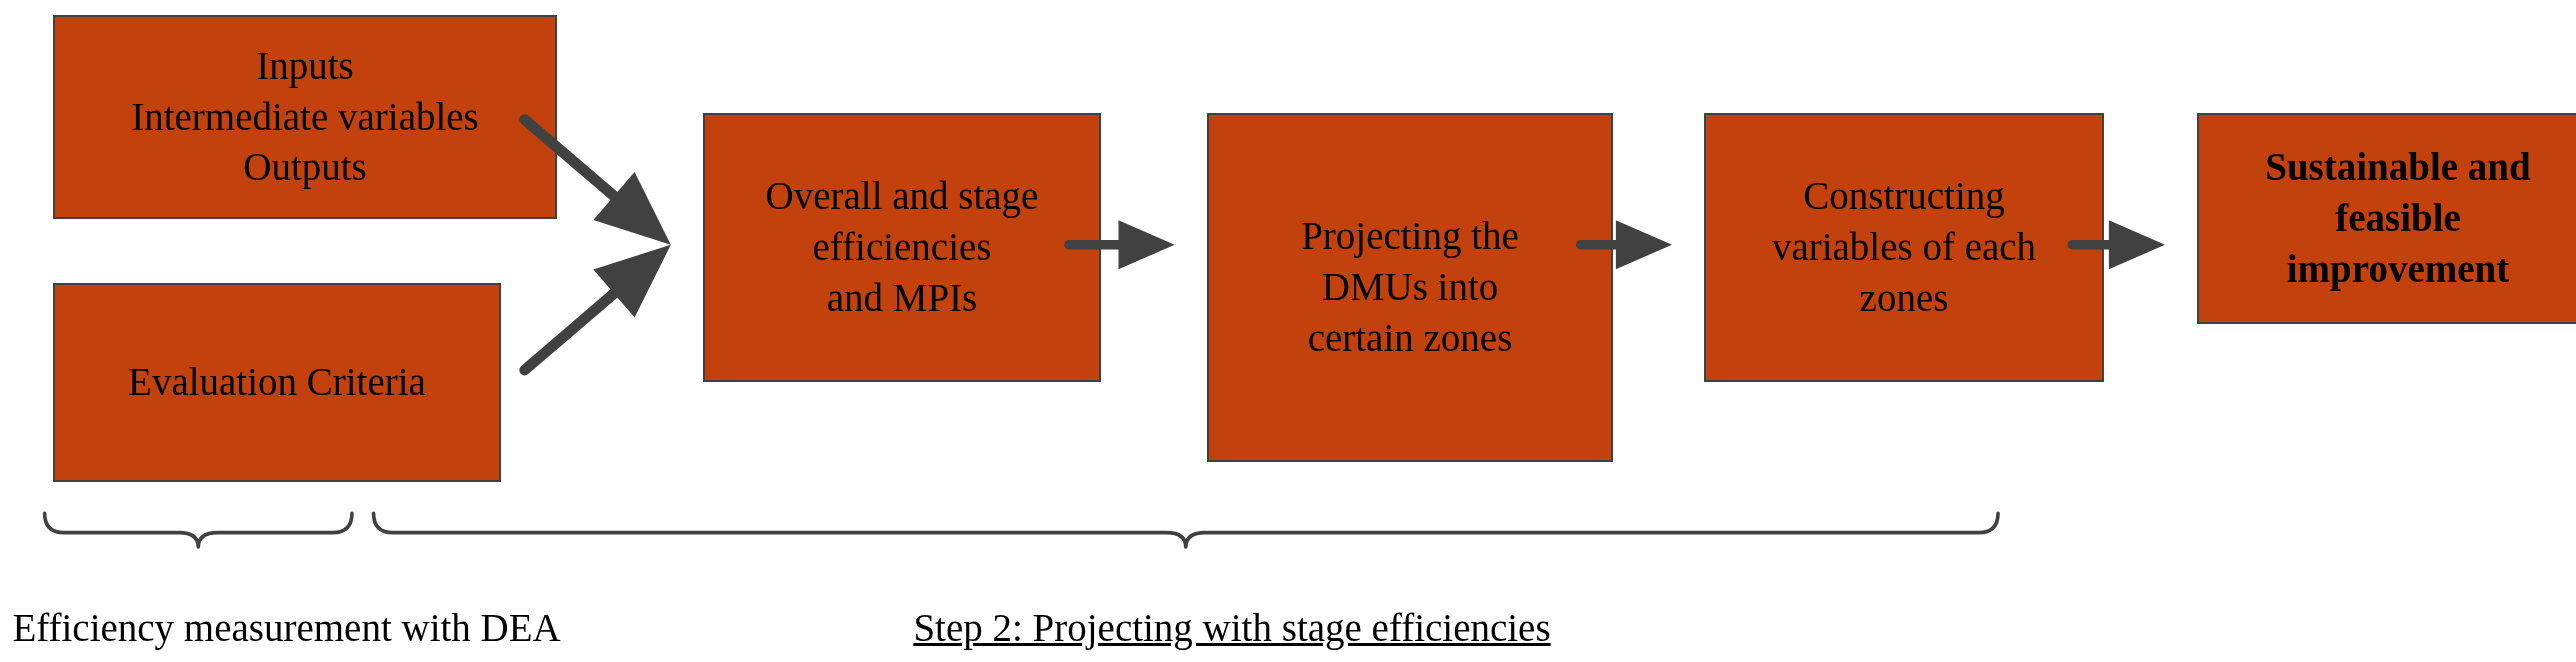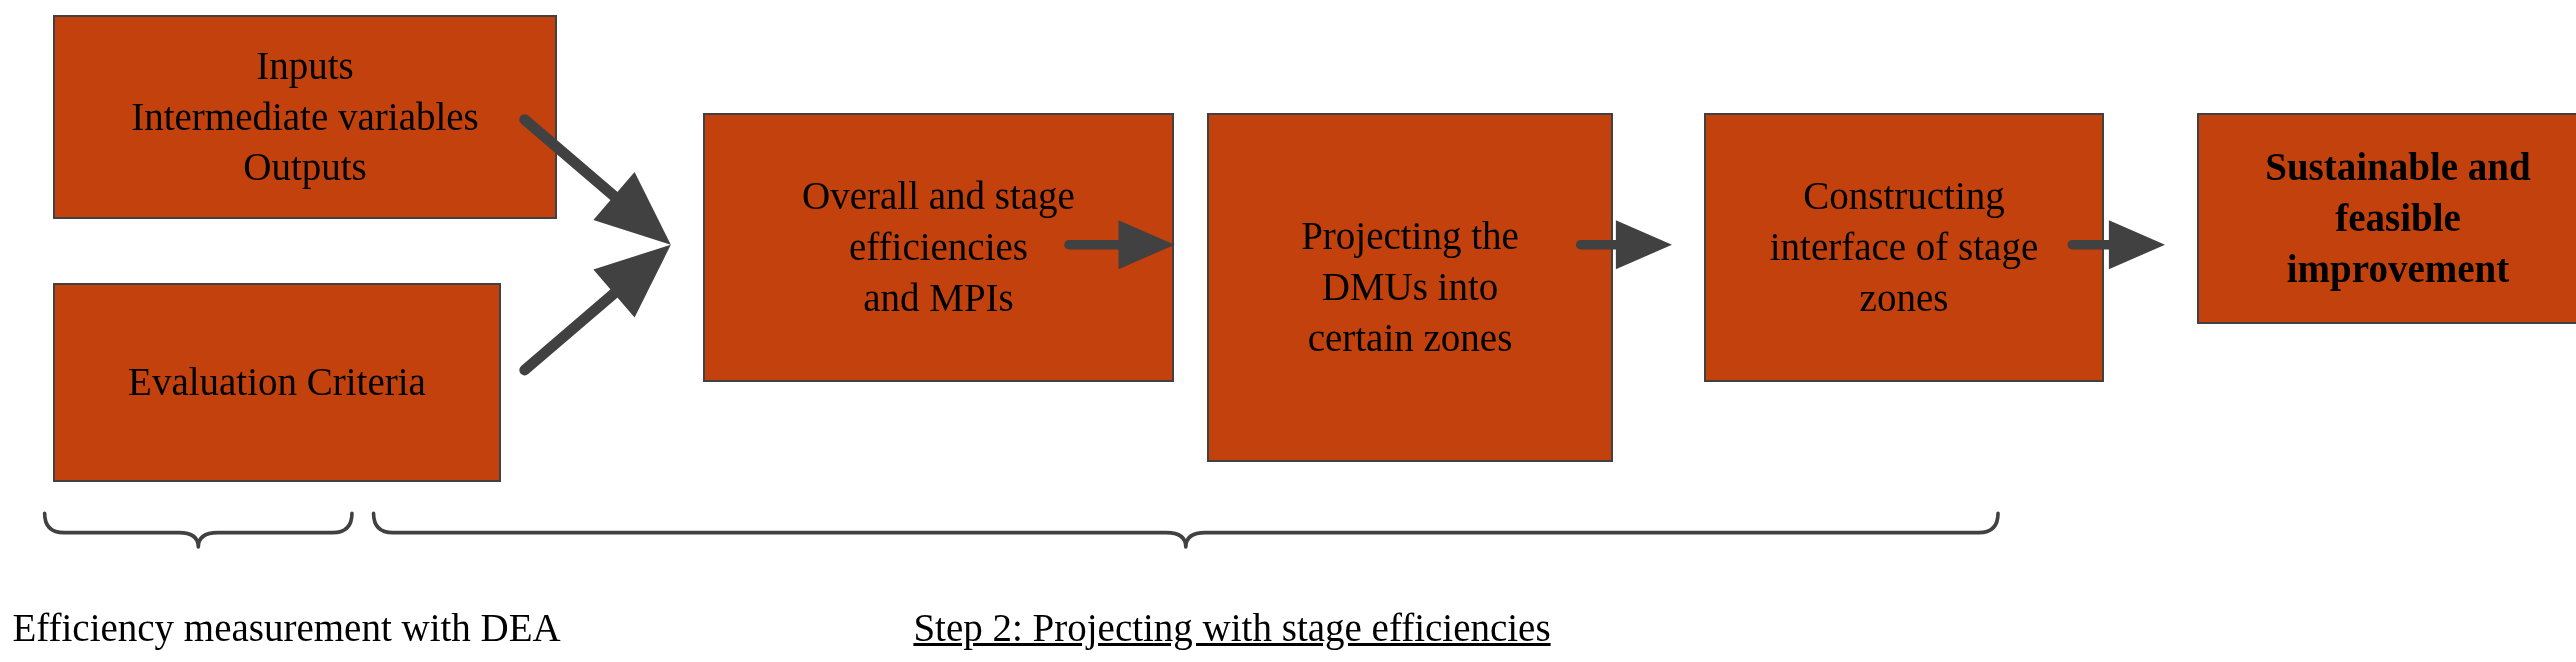--- a/index.html
+++ b/index.html
@@ -52,33 +52,33 @@
 <div id="stage">
 
   <div class="box" id="box0" style="left: 21px; top: 15px; width: 504px; height: 204px; border-color: rgb(65, 65, 65);">
     <span class="lines">Inputs
 Intermediate variables
 Outputs</span>
   </div>
   <div class="box" id="box1" style="left: 21px; top: 283px; width: 448px; height: 199px; border-color: rgb(65, 65, 65);">
     <span class="lines">Evaluation Criteria</span>
   </div>
-  <div class="box" id="box2" style="left: 671px; top: 113px; width: 471px; height: 269px; border-color: rgb(65, 65, 65);">
+  <div class="box" id="box2" style="left: 671px; top: 113px; width: 398px; height: 269px; border-color: rgb(65, 65, 65);">
     <span class="lines">Overall and stage
 efficiencies
 and MPIs</span>
   </div>
   <div class="box" id="box3" style="left: 1175px; top: 113px; width: 406px; height: 349px; border-color: rgb(65, 65, 65);">
     <span class="lines">Projecting the
 DMUs into
 certain zones</span>
   </div>
   <div class="box" id="box4" style="left: 1672px; top: 113px; width: 400px; height: 269px; border-color: rgb(65, 65, 65);">
     <span class="lines">Constructing
-interface of stage
+variables of each
 zones</span>
   </div>
   <div class="box" id="box5" style="left: 2165px; top: 113px; width: 402px; height: 211px; border-color: rgb(65, 65, 65); font-weight: bold;">
     <span class="lines">Sustainable and
 feasible
 improvement</span>
   </div>
 
   <svg class="overlay" id="overlay" viewBox="0 0 3579 921">
       <line x1="729" y1="166" x2="856.0743397634703" y2="274.92086265440315" stroke="#414141" stroke-width="15" stroke-linecap="round"></line>

